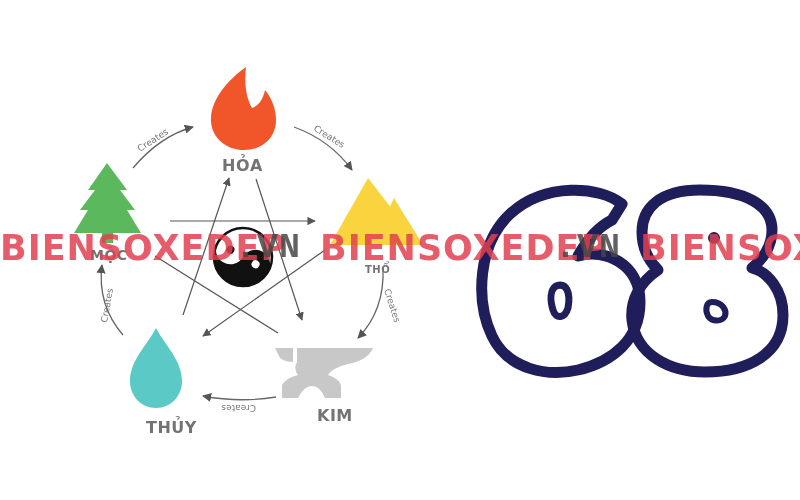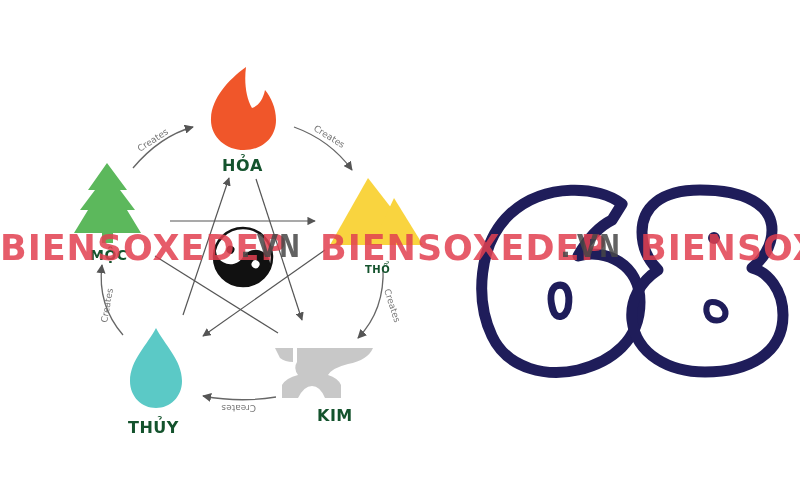--- a/index.html
+++ b/index.html
@@ -1,18 +1,18 @@
 <!DOCTYPE html>
 <html><head>
 <meta charset="utf-8">
 <style>
   html, body { margin: 0; padding: 0; background: #ffffff; }
   body { width: 800px; height: 500px; position: relative; overflow: hidden; font-family: "Liberation Sans", sans-serif; }
   .canvas { position: absolute; left: 0; top: 0; width: 800px; height: 500px; }
-  .label { position: absolute; font-family: "DejaVu Sans", sans-serif; font-weight: bold; color: #14532d; font-size: 16px; letter-spacing: 0.5px; }
+  .label { position: absolute; font-family: "DejaVu Sans", sans-serif; font-weight: bold; color: #737373; font-size: 16px; letter-spacing: 0.5px; }
   .watermark { position: absolute; top: 228px; left: 0; width: 668px; height: 44px; white-space: nowrap; font-family: "DejaVu Sans", sans-serif; font-weight: bold; font-size: 35px; letter-spacing: 1px; pointer-events: none; }
   .wm-seg { position: absolute; top: 0; }
   .wm-red { color: rgba(226, 64, 80, 0.85); }
   .wm-gray { color: rgba(70, 70, 70, 0.85); font-family: Liberation Mono, monospace; }
 </style>
 </head>
 <body>
 
 <svg class="canvas" viewBox="0 0 800 500" xmlns="http://www.w3.org/2000/svg">
   <defs>
@@ -82,21 +82,21 @@
 
     <path d="M700,190 C660,190 642,208 642,232 C642,250 650,262 658,270 C640,282 630,300 632,320 C636,355 670,372 705,372 C748,372 783,354 783,315 C783,290 768,272 752,268 C764,258 772,246 772,230 C772,205 745,190 700,190 z"></path>
     <circle cx="714" cy="238" r="4" fill="#1f1d5a" stroke-width="4"></circle>
     <path d="M712,302 C722,302 727,310 725,316 C722,322 712,322 708,316 C705,310 706,302 712,302 z" stroke-width="6"></path>
   </g>
 </svg>
 
 <div class="label" style="left:222px; top:156px;">HỎA</div>
 <div class="label" style="left:365px; top:264px; font-size:10px;">THỔ</div>
 <div class="label" style="left:317px; top:406px;">KIM</div>
-<div class="label" style="left:128px; top:418px;">THỦY</div>
+<div class="label" style="left:146px; top:418px;">THỦY</div>
 <div class="label" style="left:90px; top:247px; font-size:14px;">MỘC</div>
 
 <div class="watermark">
   <span class="wm-seg wm-red" style="left:0px;">BIENSOXEDEP</span>
   <span class="wm-seg wm-gray" style="left:235px;">.VN</span>
   <span class="wm-seg wm-red" style="left:320px;">BIENSOXEDEP</span>
   <span class="wm-seg wm-gray" style="left:555px;">.VN</span>
   <span class="wm-seg wm-red" style="left:640px;">BIENSOXE</span>
 </div>
 

